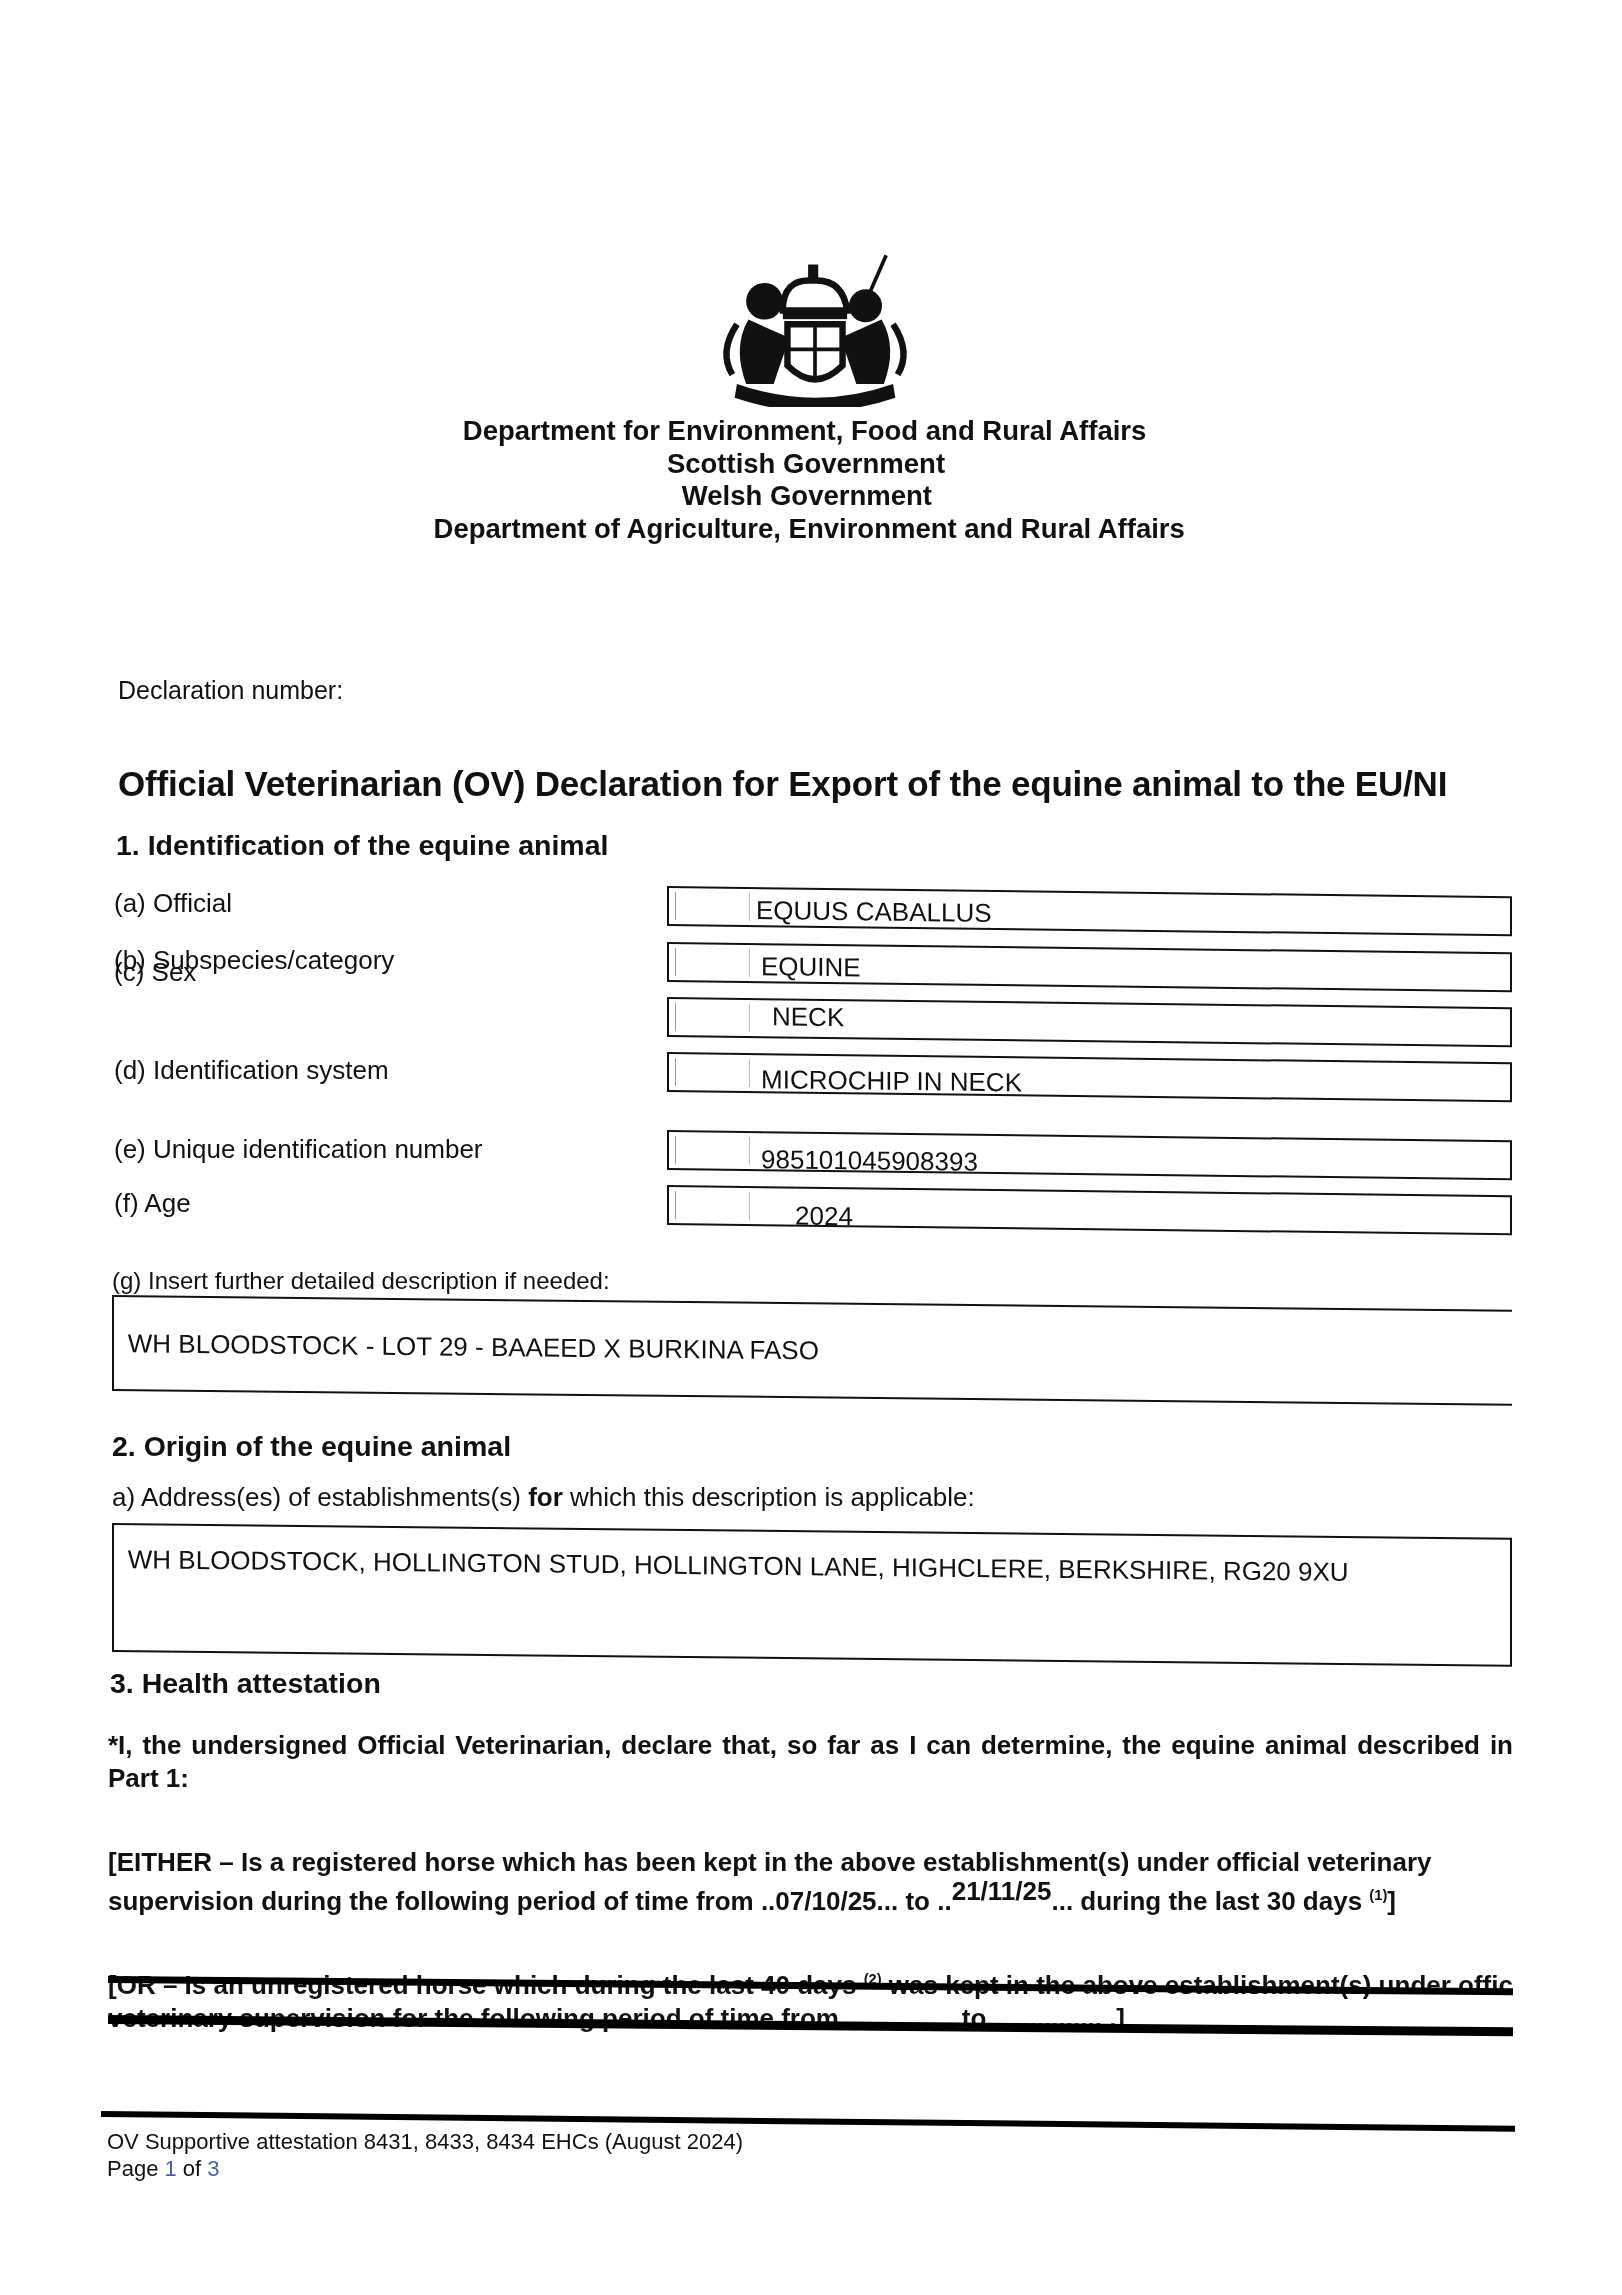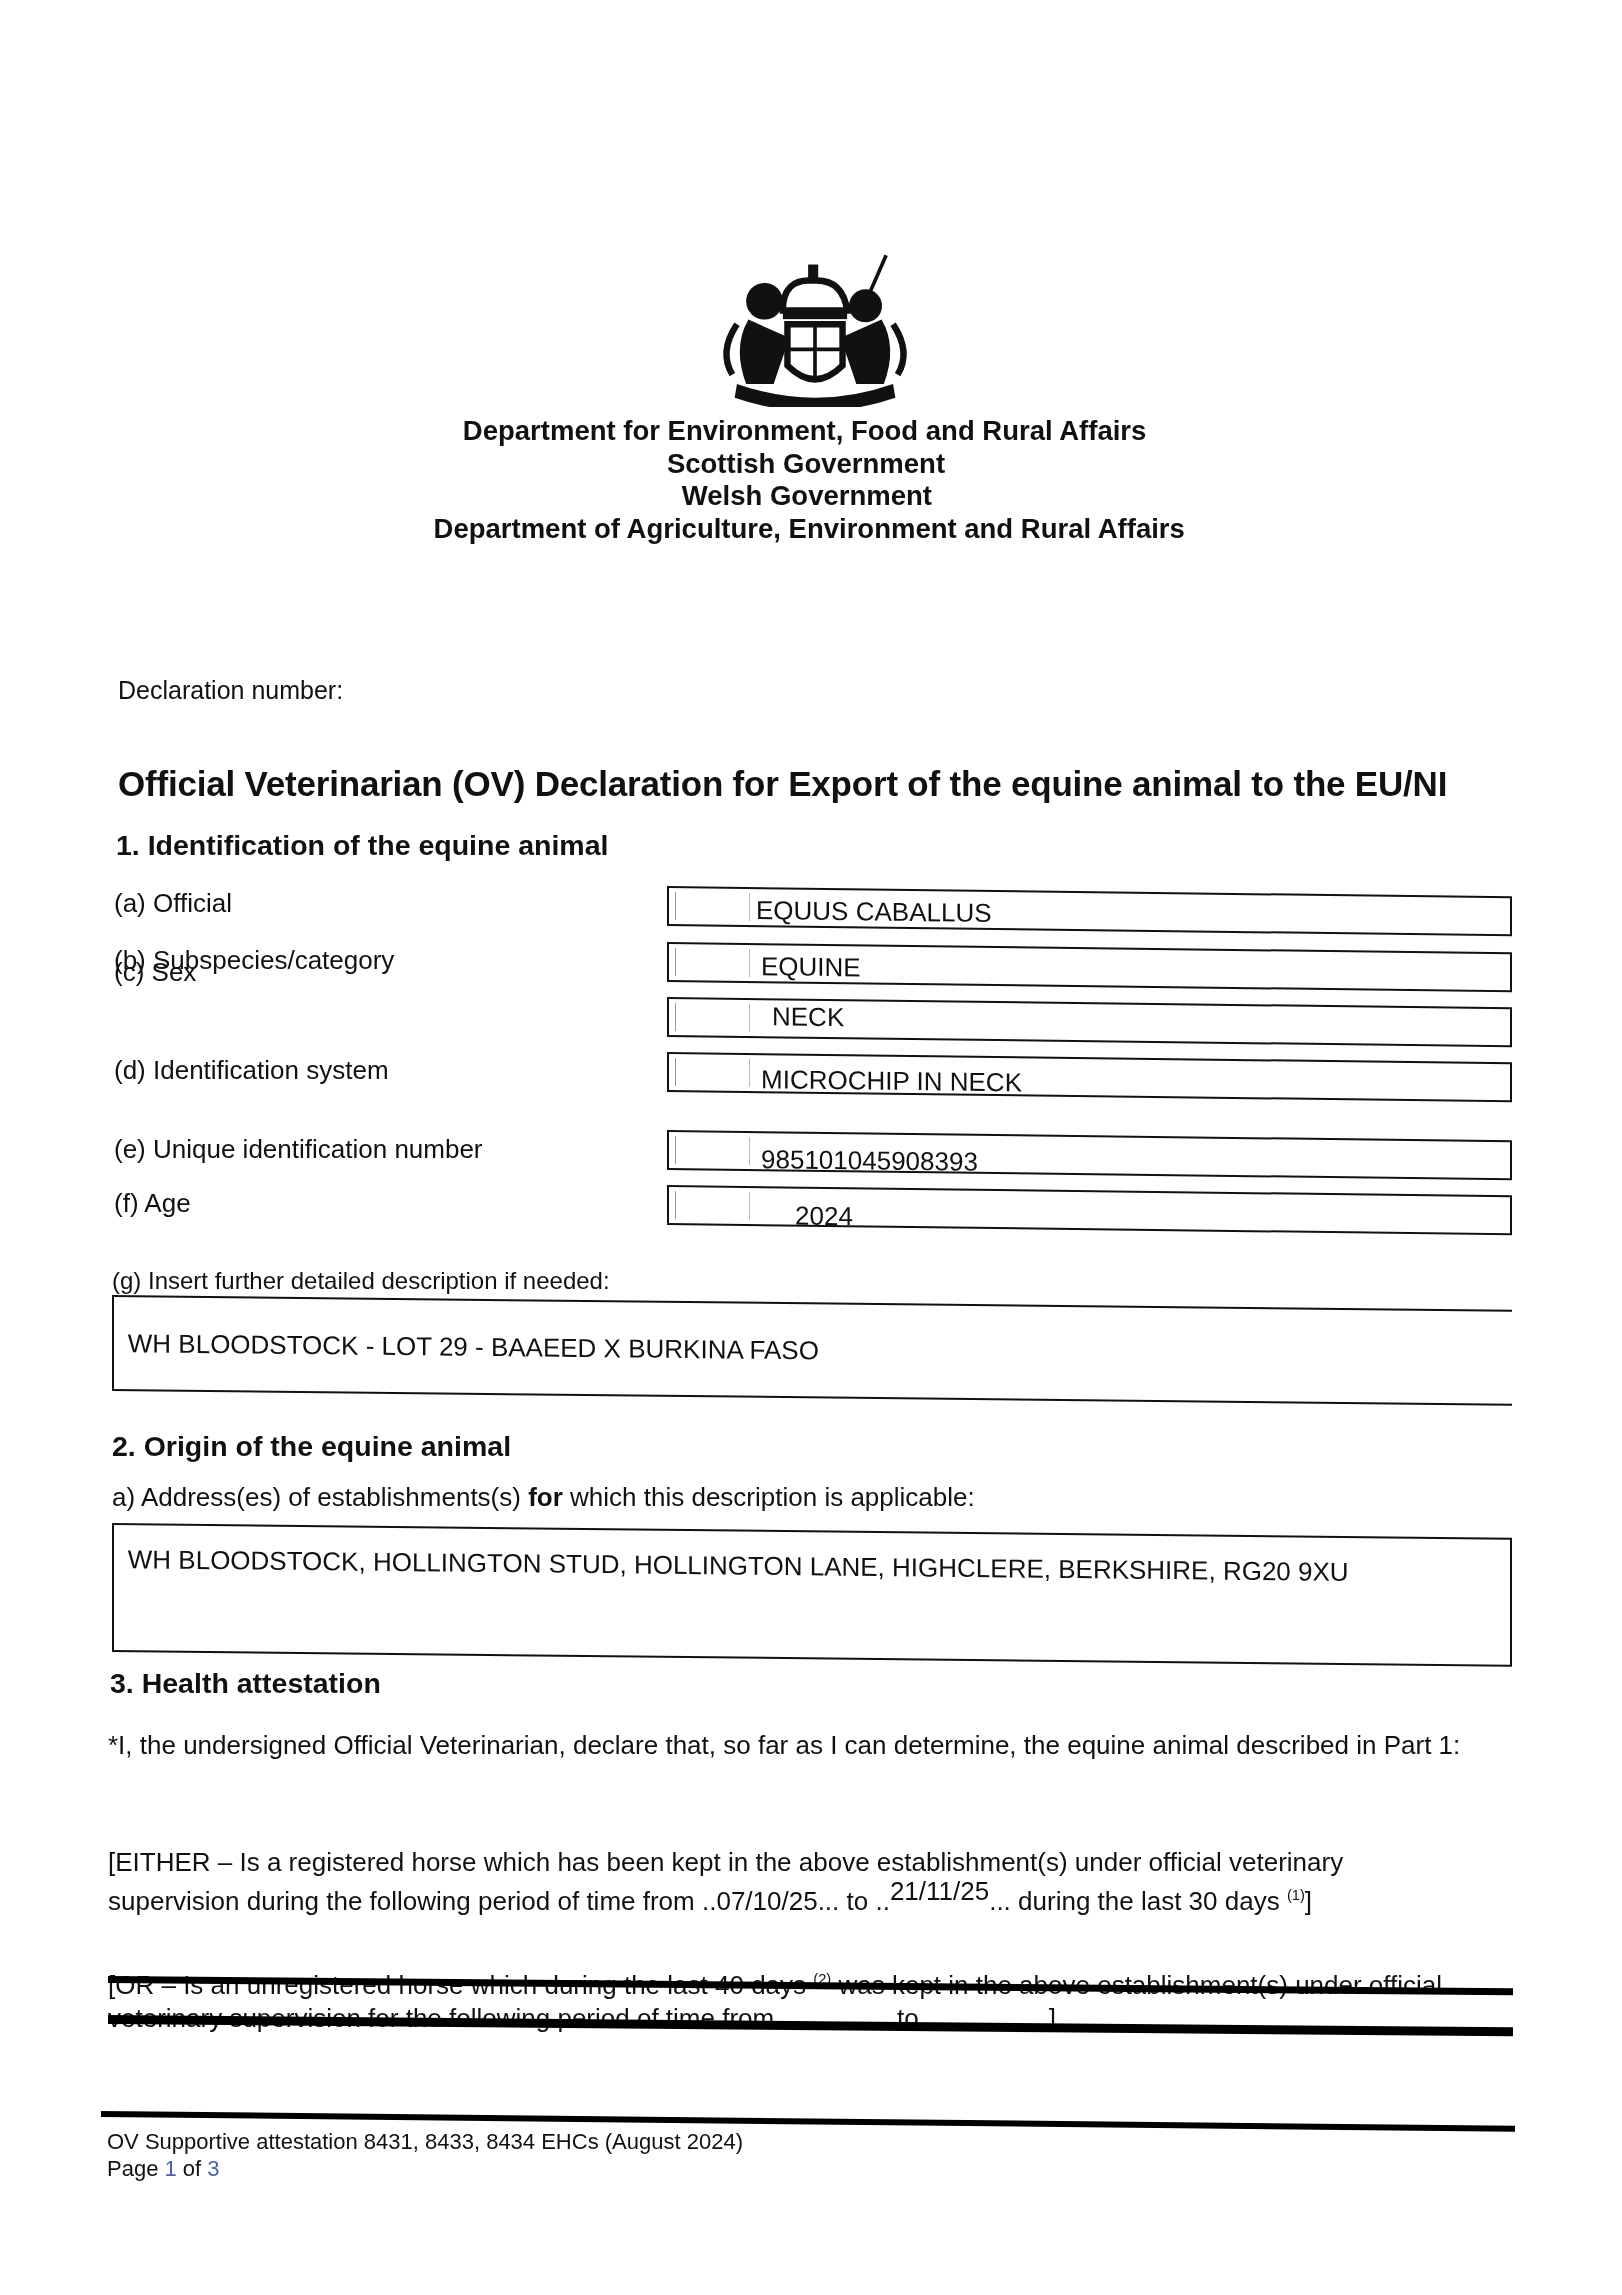--- a/index.html
+++ b/index.html
@@ -13,21 +13,21 @@
   .h2 { font-size:28.5px; font-weight:bold; }
   .label { font-size:26px; left:114px; }
   .field { left:667px; width:845px; height:40px; border:2.3px solid #111; box-sizing:border-box;
            transform:skewY(0.7deg); transform-origin:left top; }
   .field .inner-bar { position:absolute; left:5.5px; top:3.7px; bottom:3.7px; width:0.9px; background:#999; }
   .field .inner-bar2 { position:absolute; left:80px; top:3.7px; bottom:3.7px; width:0.9px; background:#bbb; }
   .field .val { position:absolute; left:92px; top:5.5px; font-size:26px; white-space:nowrap; }
   .bigbox { left:112px; width:1400px; border:2.3px solid #111; box-sizing:border-box;
             transform:skewY(0.6deg); transform-origin:left top; }
   .bigbox .val { position:absolute; left:13.8px; font-size:26px; white-space:nowrap; }
-  .para { left:108px; width:1405px; font-size:26px; line-height:33px; text-align:justify; }
+  .para { left:108px; width:1405px; font-size:26px; line-height:33px; text-align:justify;font-weight:bold; }
   .strike-line { height:7.3px; background:#000; transform-origin:left top; }
   .footer-rule { left:101px; width:1414px; height:6.4px; background:#000; transform:skewY(0.6deg); transform-origin:left top; }
   .footer { left:107px; font-size:22px; line-height:27.5px; }
   .blue { color:#4a5fa8; }
   sup { font-size:14.7px; }
   .hand { font-family:"Liberation Sans", sans-serif; }
 </style>
 </head>
 <body>
 

